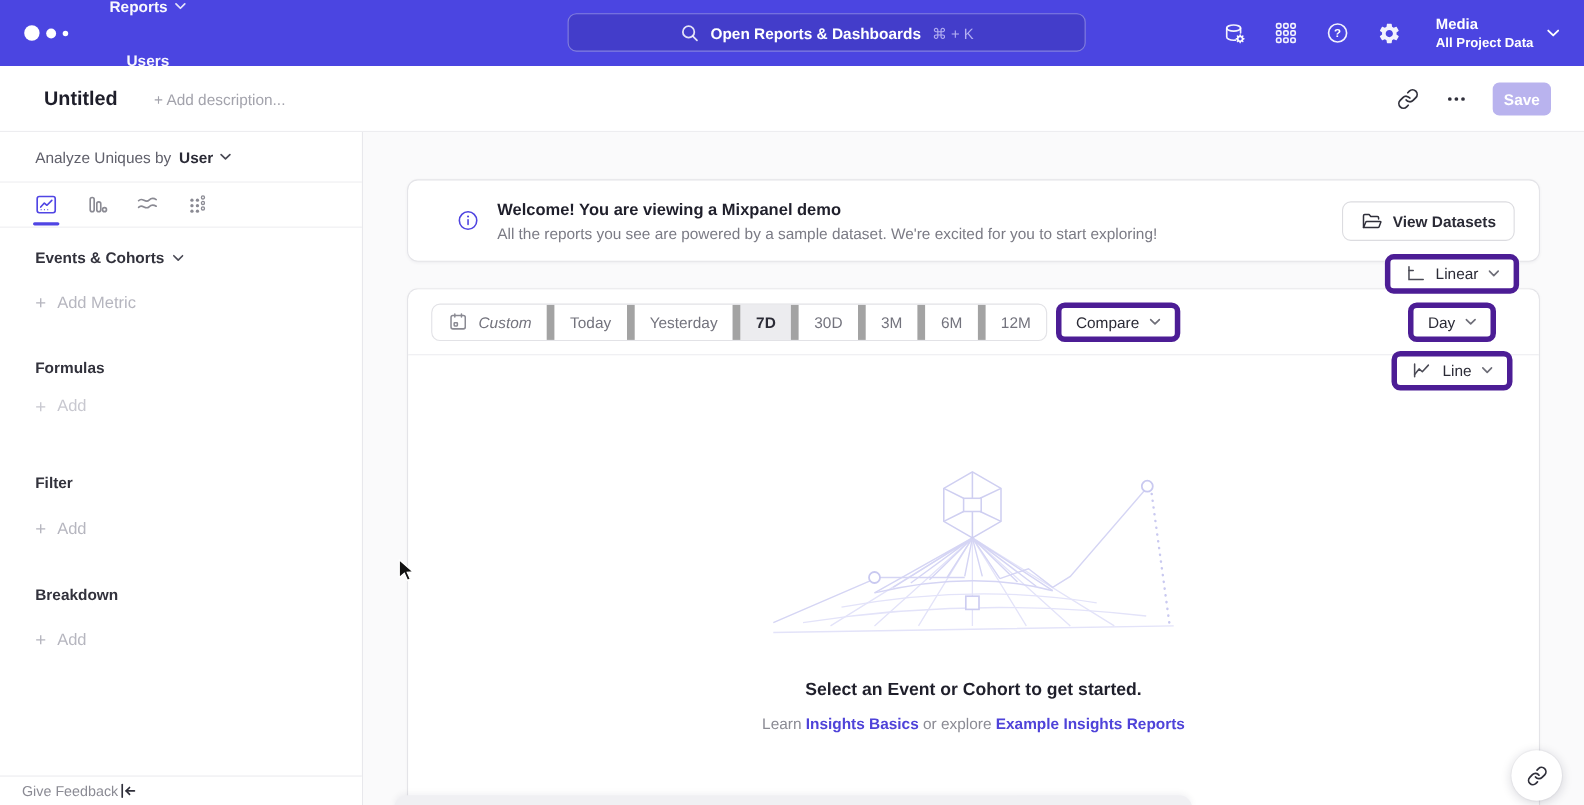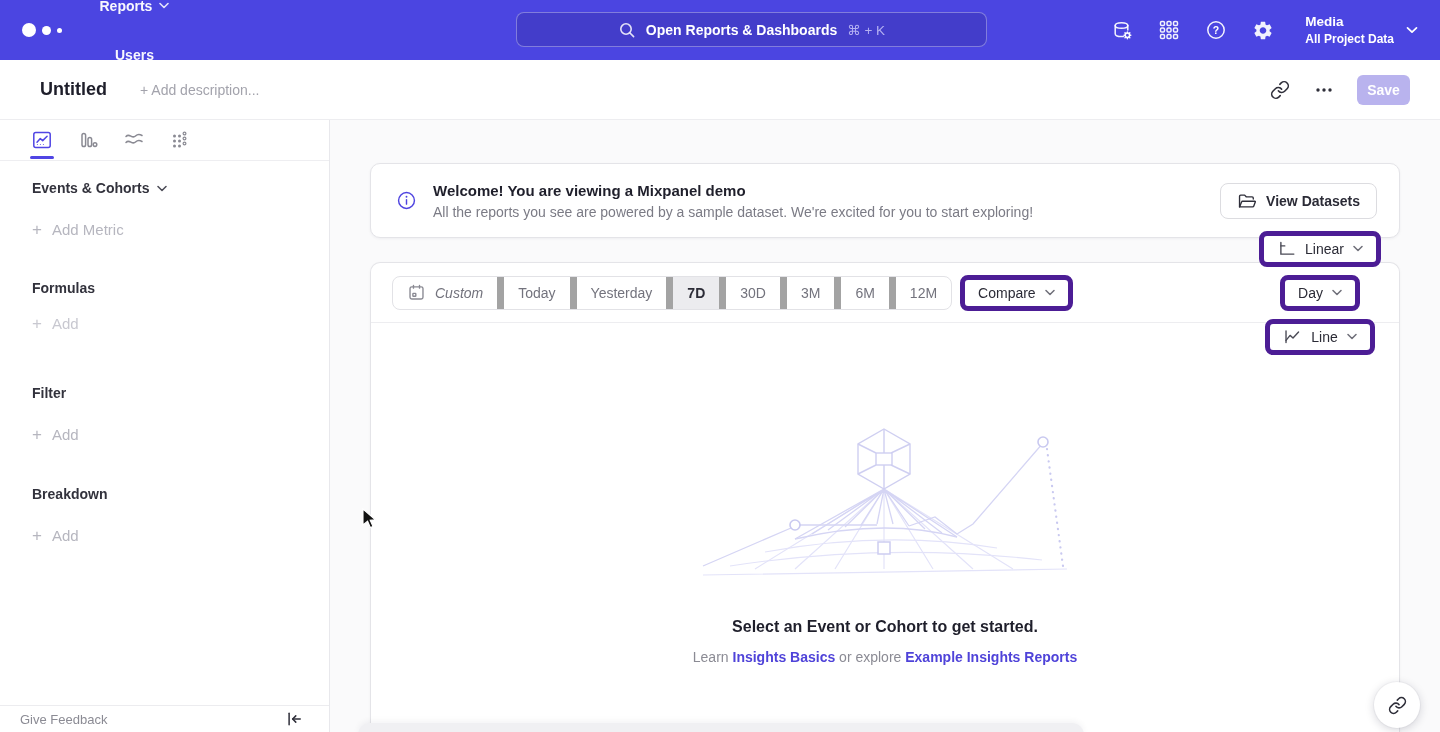--- a/index.html
+++ b/index.html
@@ -48,27 +48,27 @@
   .sb-add .plus { font-size:17px; line-height:1; }
   .sb-add.lighter { color:#c8c8d0; }
   .mt-events { margin-top:19px; }
   .mt-addmetric { margin-top:25px; }
   .mt-formulas { margin-top:42px; }
   .mt-add1 { margin-top:19px; }
   .mt-filter { margin-top:53px; }
   .mt-add2 { margin-top:25px; }
   .mt-breakdown { margin-top:43px; }
   .mt-add3 { margin-top:25px; }
-  .sb-footer { position:absolute; bottom:0; left:0; right:0; height:27px; border-top:1px solid #ececef; display:flex; align-items:center; justify-content:space-between; padding:0 26px 0 20px; background:#fff; }
+  .sb-footer { position:absolute; bottom:0; left:0; right:0; height:27px; border-top:1px solid #ececef; display:flex; align-items:center; padding:0 26px 0 20px; background:#fff; }
   .feedback { font-size:13px; color:#8b8b94; cursor:pointer; }
   .collapse { cursor:pointer; display:flex; align-items:center; }
 
   
   .main { position:absolute; top:120px; left:330px; right:0; bottom:0; background:#fafafb; padding:0 40px; overflow:hidden; }
-  .banner { margin-top:43px; height:75px; background:#fff; border:1px solid #e4e4e8; border-radius:10px; box-shadow:0 1px 3px rgba(20,20,50,.05); display:flex; align-items:center; padding:0 25px; position:relative; }
+  .banner { margin-top:43px; height:75px; background:#fff; border:1px solid #e4e4e8; border-radius:10px; box-shadow:0 1px 3px rgba(20,20,50,.05); display:flex; align-items:center; padding:0 44px; position:relative; }
   .banner-icon { margin-right:16px; display:flex; }
   .banner-text .b-title { font-size:15px; font-weight:700; color:#1f1f2b; margin-bottom:5px; }
   .banner-text .b-sub { font-size:14px; color:#7b7b85; }
   .view-datasets { position:absolute; right:22px; height:36px; padding:0 16px; background:#fff; border:1px solid #dcdce0; border-radius:8px; display:flex; align-items:center; gap:9px; font-size:14px; font-weight:600; color:#2b2b36; cursor:pointer; }
 
   .chart-card { margin-top:24px; height:470px; background:#fff; border:1px solid #e4e4e8; border-bottom:none; border-radius:10px 10px 0 0; box-shadow:0 1px 3px rgba(20,20,50,.04); position:relative; }
   .chart-toolbar { height:60px; border-bottom:1px solid #ededf0; display:flex; align-items:center; padding:0 18px 0 21px; }
   .seg-control { display:flex; align-items:stretch; height:34px; border:1px solid #e2e2e6; border-radius:8px; overflow:hidden; background:#fff; }
   .seg { display:flex; align-items:center; gap:9px; padding:0 14px; font-size:14px; color:#73737d; border-left:7px solid #a3a3a3; cursor:pointer; white-space:nowrap; }
   .seg:first-child { border-left:none;font-style:italic; }
@@ -185,20 +185,29 @@
           <circle cx="4" cy="10" r="1.7" fill="#2f2f3a"></circle>
           <circle cx="10" cy="10" r="1.7" fill="#2f2f3a"></circle>
           <circle cx="16" cy="10" r="1.7" fill="#2f2f3a"></circle>
         </svg>
     </span>
     <button class="save-btn">Save</button>
   </div>
 </div>
 
 <aside class="sidebar">
+  <div class="analyze-row">
+    <span class="analyze-label">Analyze Uniques by</span>
+    <span class="analyze-value">
+      <span>User</span>
+      <svg width="10" height="7" viewBox="0 0 10 7">
+          <path d="M1 1.5 5 5.5 9 1.5" fill="none" stroke="#4a4a55" stroke-width="1.5" stroke-linecap="round" stroke-linejoin="round"></path>
+        </svg>
+    </span>
+  </div>
 
   <div class="chart-tabs">
     <span class="chart-tab">
       <svg width="22" height="22" viewBox="0 0 22 22" fill="none" stroke="#5045e4" stroke-width="1.5" stroke-linecap="round" stroke-linejoin="round">
         <rect x="2.8" y="3.6" width="16.4" height="14.8" rx="2"></rect>
         <path d="M6 13.2 9.3 9.6l2.4 2 4.4-4.4"></path>
         <circle cx="6.4" cy="15.6" r="0.5" fill="#5045e4" stroke="none"></circle>
           <circle cx="9.4" cy="15.6" r="0.5" fill="#5045e4" stroke="none"></circle>
           <circle cx="12.4" cy="15.6" r="0.5" fill="#5045e4" stroke="none"></circle>
       </svg>

